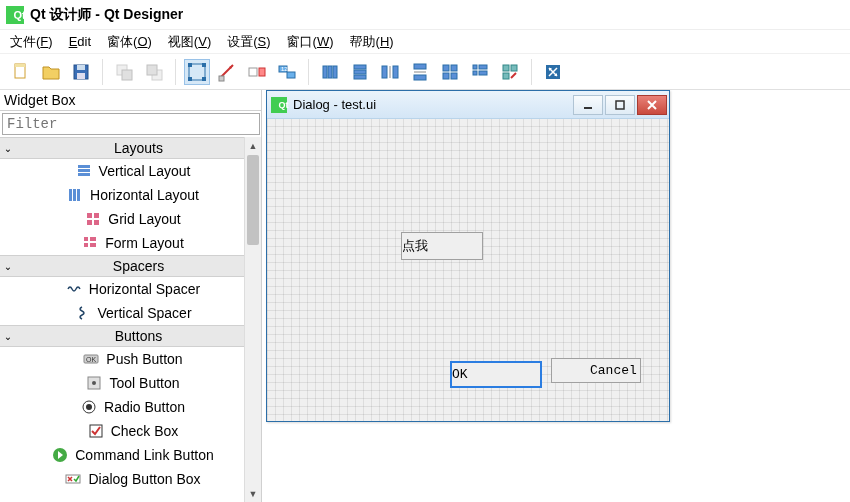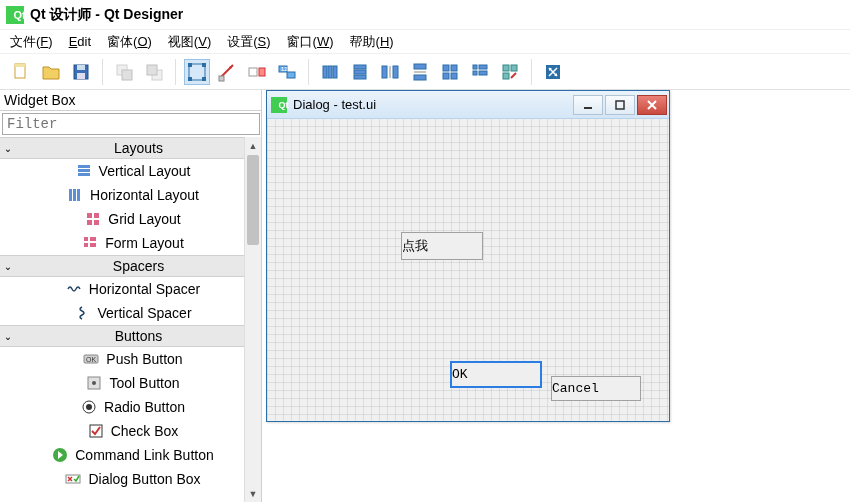--- a/index.html
+++ b/index.html
@@ -361,17 +361,17 @@
           <div class="win-btn close">
               <svg width="10" height="10">
                 <path d="M1 1 L9 9 M9 1 L1 9" stroke="#fff" stroke-width="2"></path>
               </svg>
             </div>
         </div>
       </div>
       <div class="dialog-body">
         <div class="qt-btn" style="left:134px; top:113px; width:82px;">点我</div>
         <div class="qt-btn sel" style="left:184px; top:243px; width:90px;">OK</div>
-        <div class="qt-btn" style="left:284px; top:257px; width:90px;">Cancel</div>
+        <div class="qt-btn" style="left:284px; top:239px; width:90px;padding-left:38px;">Cancel</div>
       </div>
     </div>
   </div>
 </div>
 
 </body></html>

